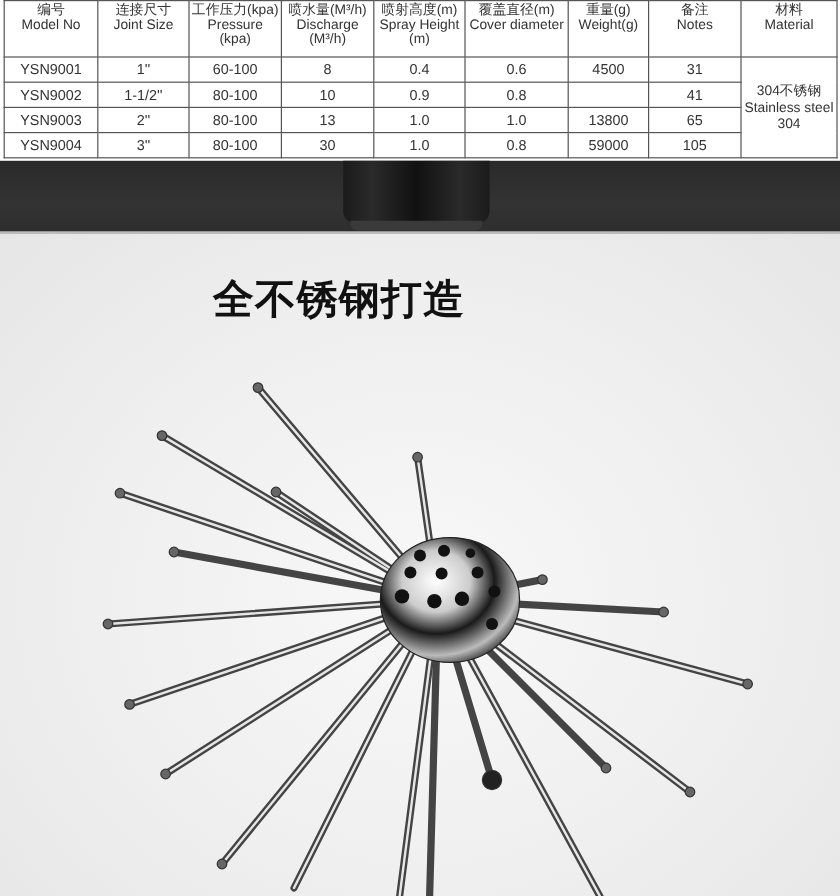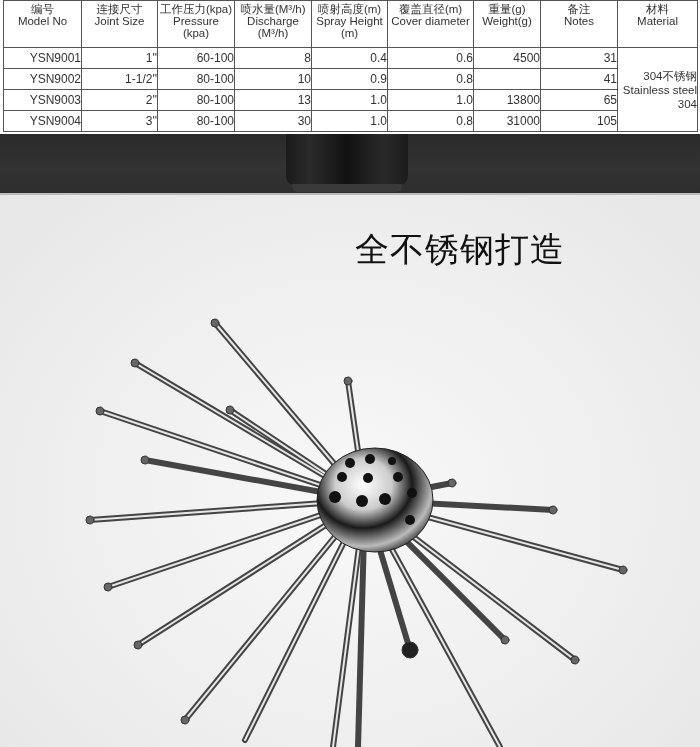--- a/index.html
+++ b/index.html
@@ -16,21 +16,21 @@
     table.spec {
       position: absolute; left: 3px; top: 0; width: 694px;
       border-collapse: collapse; table-layout: fixed;
       font-size: 11.5px; color: #333;
     }
     table.spec th, table.spec td {
       border: 1px solid #555; text-align: center; padding: 0;
       font-weight: normal; line-height: 12px;
     }
     table.spec th { height: 44px; vertical-align: top; padding-top: 2px; font-size: 11.5px; }
-    table.spec td { height: 20px; font-size: 12px; text-align: right; }
+    table.spec td { height: 20px; font-size: 12px; }
     table.spec td.material { font-size: 11.5px; line-height: 14px; }
     .hdr-cn { display: block; }
     .hdr-en { display: block; }
 
     .dark-band {
       position: absolute; left: 0; top: 134px; width: 700px; height: 59px;
       background: linear-gradient(#2a2a2a, #333 60%, #2e2e2e);
       border-bottom: 2px solid #bbb;
     }
     .nut {
@@ -41,22 +41,22 @@
     .nut::after {
       content: ""; position: absolute; left: 6px; right: 6px; bottom: -6px; height: 8px;
       background: #3a3a3a; border-radius: 0 0 6px 6px;
     }
 
     .promo {
       position: absolute; left: 0; top: 195px; width: 700px; height: 552px;
       background: radial-gradient(ellipse at 50% 55%, #f8f8f8 0%, #efefef 55%, #e6e6e6 100%);
     }
     .headline {
-      position: absolute; left: 0; width: 565px; text-align: right;
-      font-family: "DejaVu Sans", sans-serif; color: #111; letter-spacing: 1px;
+      position: absolute; left: 0; width: 565px; text-align: center;
+      font-family: "DejaVu Sans", sans-serif; color: #111; letter-spacing: 1px; font-weight: bold;
     }
     .headline.l1 { top: 32px; font-size: 34px; }
     .headline.l2 { top: 76px; font-size: 34px; }
 
     .product {
       position: absolute; left: 80px; top: 120px; width: 560px; height: 432px;
     }
   </style>
 </head>
 <body>
@@ -153,21 +153,21 @@
         <td>13800</td>
         <td>65</td>
       </tr>
       <tr>
         <td>YSN9004</td>
         <td>3''</td>
         <td>80-100</td>
         <td>30</td>
         <td>1.0</td>
         <td>0.8</td>
-        <td>31000</td>
+        <td>59000</td>
         <td>105</td>
       </tr>
     </tbody>
   </table>
 </div>
 
 <div class="dark-band">
   <div class="nut"></div>
 </div>
 

